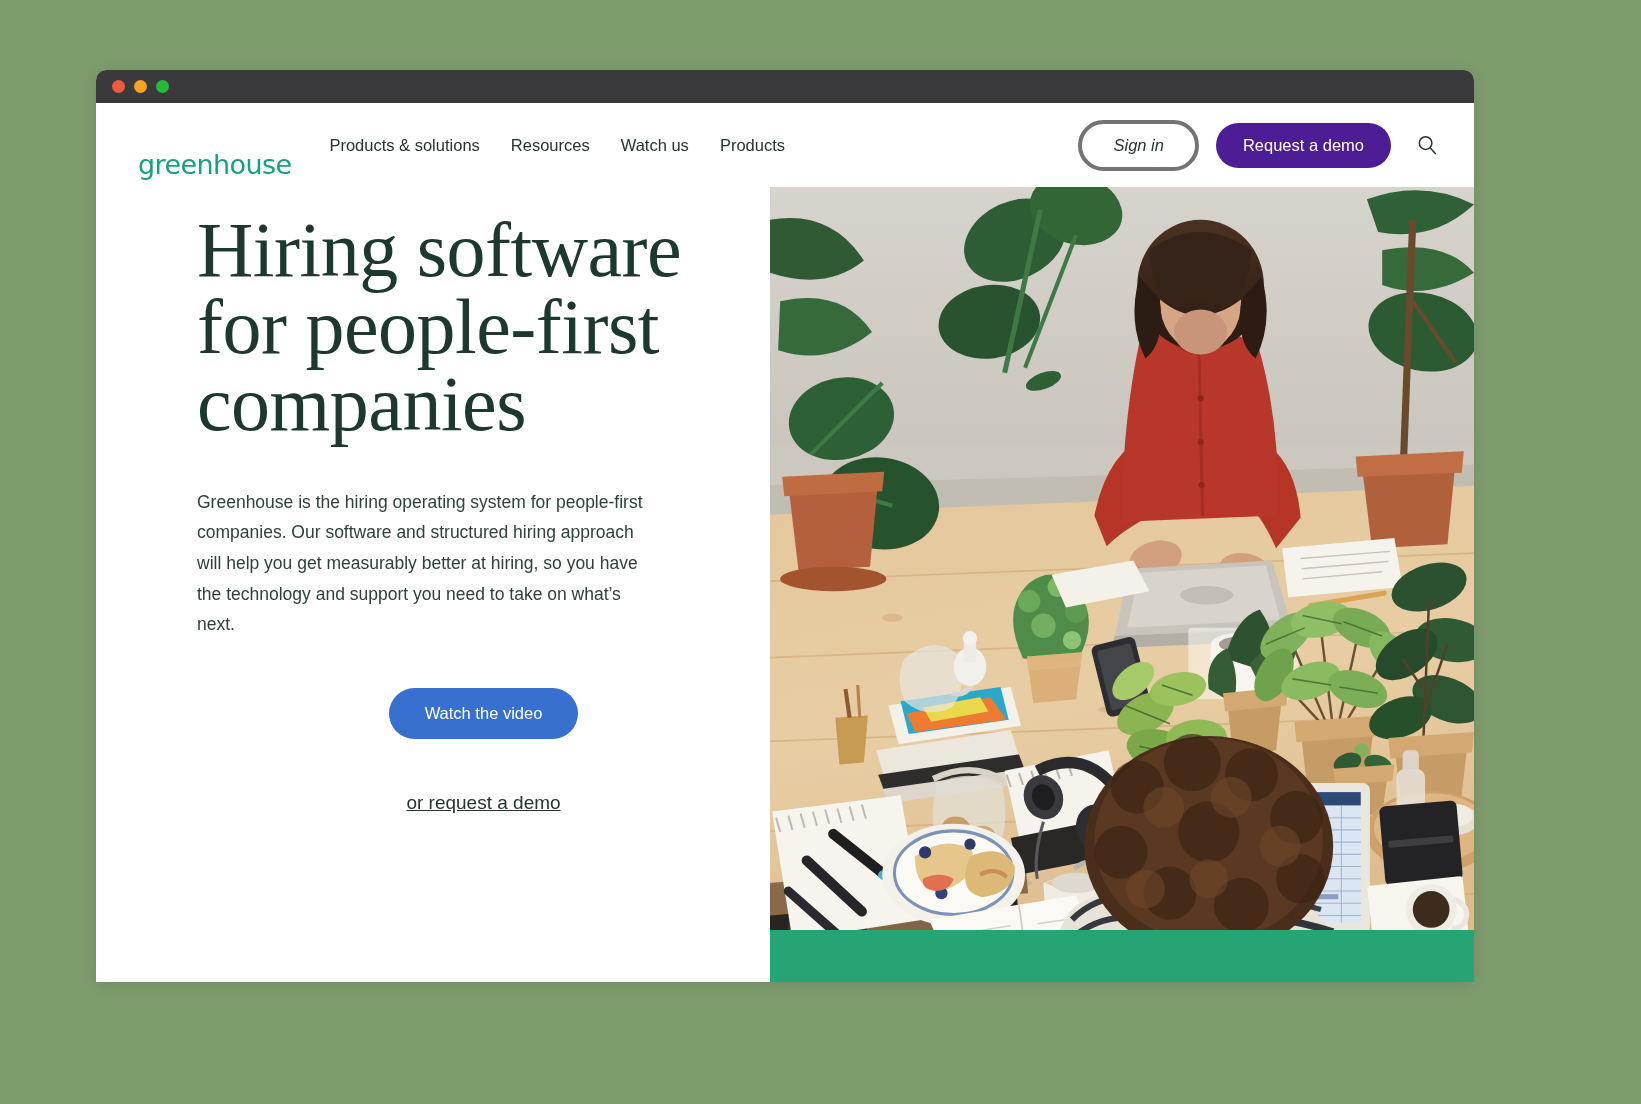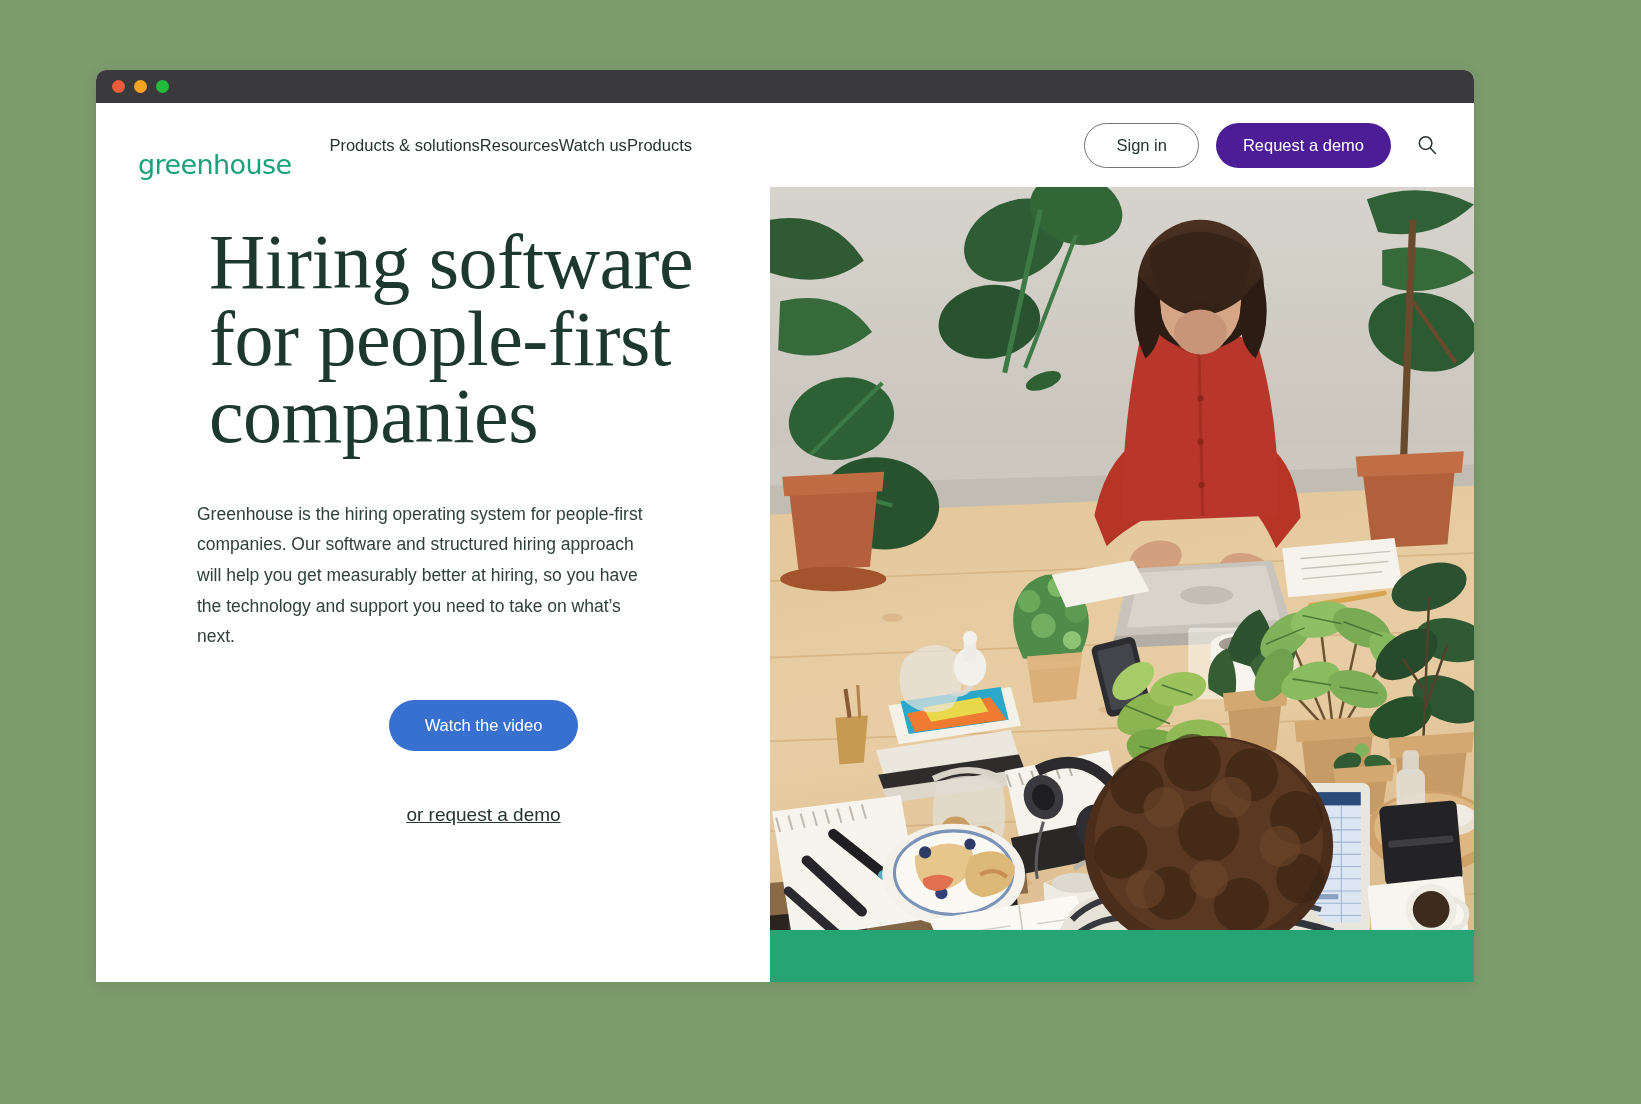--- a/index.html
+++ b/index.html
@@ -58,44 +58,46 @@
     color: #17A277;
     letter-spacing: -0.6px;
     font-weight: 400;
     margin-right: 38px;
     white-space: nowrap;
     margin-top: 39px;
   }
   .nav-links {
     display: flex;
     align-items: center;
+    gap: 31px;
   }
   .nav-link {
     font-size: 16.5px;
     color: #24342f;
     white-space: nowrap;
     cursor: pointer;
   }
   .nav-right {
     margin-left: auto;
     display: flex;
     align-items: center;
     gap: 17px;
     padding-right: 32px;
   }
   .btn-signin {
-    border: 1px solid #737373;
+    border: 4px solid #737373;
     border-radius: 26px;
     padding: 12px 31px;
     font-size: 16.5px;
     color: #24342f;
     background: #fff;
     cursor: pointer;
     white-space: nowrap;
     font-family: "Liberation Sans", sans-serif;
+    font-style: italic;
   }
   .btn-demo {
     border: none;
     border-radius: 26px;
     padding: 13px 27px;
     font-size: 16.5px;
     color: #ffffff;
     background: #4c1d95;
     cursor: pointer;
     white-space: nowrap;
@@ -121,21 +123,21 @@
     flex: none;
     padding: 24px 0 0 101px;
     box-sizing: border-box;
     background: #fff;
   }
   .hero-title {
     font-family: "Liberation Serif", serif;
     font-size: 78px;
     line-height: 0.99;
     color: #1d382e;
-    margin: 12px;
+    margin: 0;
     font-weight: 400;
     letter-spacing: -0.5px;
     max-width: 500px;
   }
   .hero-desc {
     font-size: 17.5px;
     line-height: 1.75;
     color: #2e4039;
     margin: 44px 12px 0 0;
     max-width: 452px;

